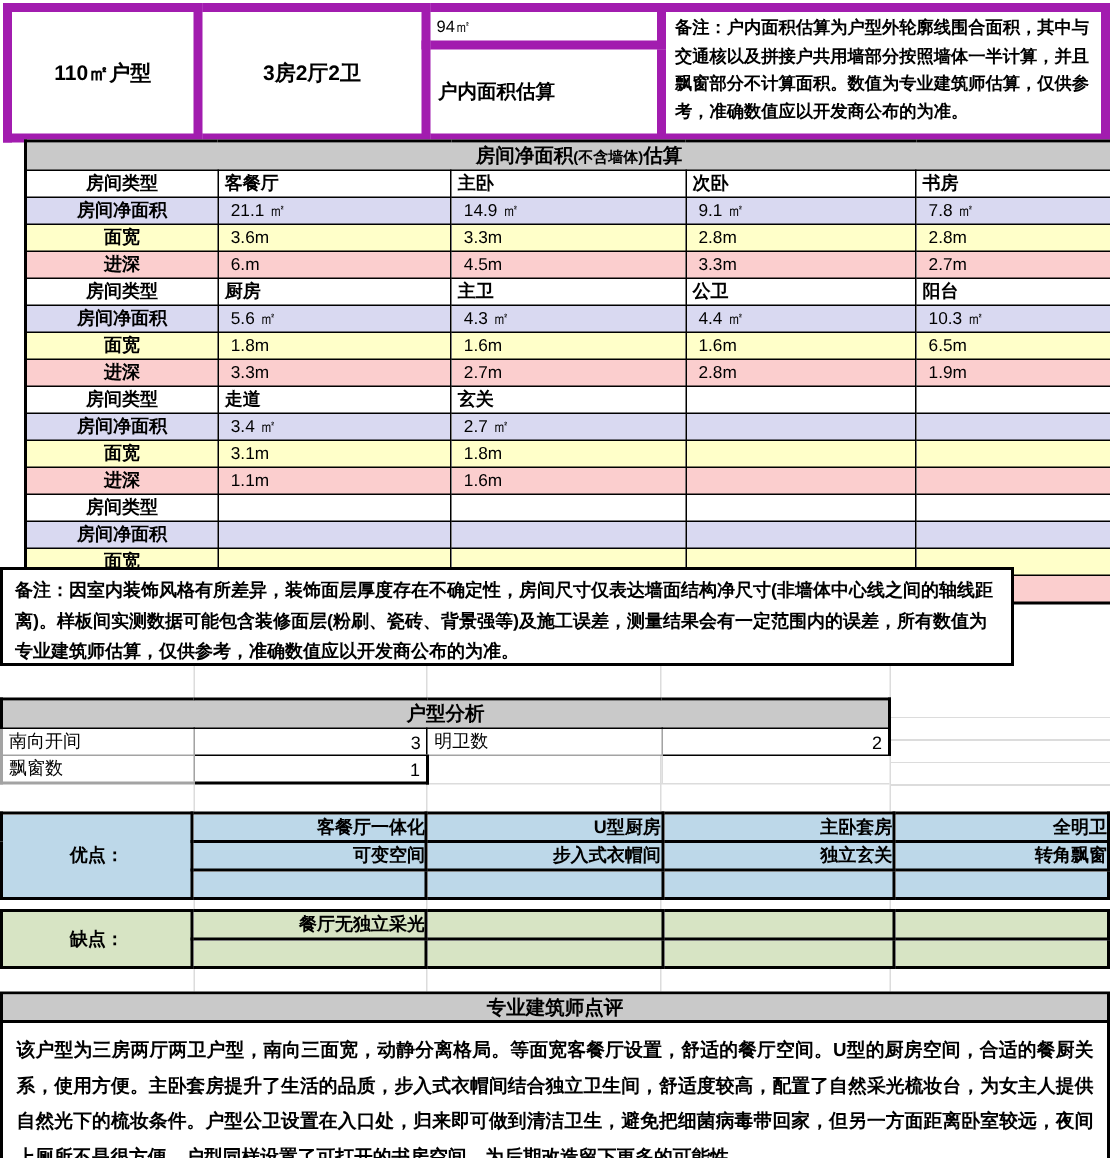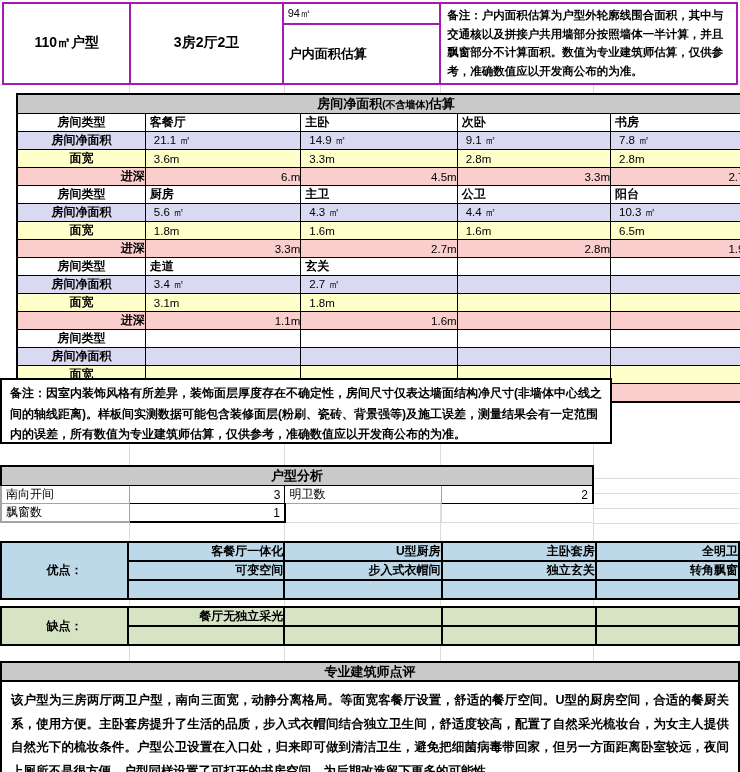--- a/index.html
+++ b/index.html
@@ -13,44 +13,44 @@
   .vline{position:absolute;top:75px;bottom:0;width:1px;background:#dcdcdc;z-index:0;}
   .v1{left:129px}.v2{left:284px}.v3{left:440px}.v4{left:593px}
   .section{position:absolute;z-index:1;background:#fff;}
 
   table{border-collapse:collapse;table-layout:fixed;}
   td{overflow:hidden;vertical-align:middle;padding:0;}
 
   
   #hdr{top:2px;left:2px;width:736px;}
   #hdr table{width:736px;}
-  #hdr td{border:2px solid #a21caf;margin-top:47px;}
+  #hdr td{border:6px solid #a21caf;margin-top:47px;}
   .hdr-big{font-size:14px;font-weight:bold;text-align:center;}
   .hdr-area-val{font-size:11px;text-align:left;padding:1px 4px;height:17px;}
   .hdr-area-lbl{font-size:13px;font-weight:bold;text-align:left;padding:2px 5px;height:52px;}
   .hdr-note{font-size:11.5px;font-weight:bold;line-height:1.62;text-align:left;
             padding:2px 6px;vertical-align:top;white-space:normal;}
 
   
   #main{top:93px;left:16px;width:740px;}
   #main table{width:740px;}
   #main td{border:1px solid #000;height:16.5px;white-space:nowrap;}
   #main table{border:2px solid #000;}
   #main .ttl{background:#c9c9c9;text-align:center;font-weight:bold;font-size:13px;height:16px;}
   #main .ttl .small{font-size:10px;}
   .rlabel{font-weight:bold;font-size:12px;text-align:center;}
   .rtype{font-weight:bold;font-size:12px;text-align:left;padding-left:4px;}
   .rval{font-size:11.5px;text-align:left;padding-left:8px;}
   .row-area td{background:#d9d9f1;}
   .row-width td{background:#ffffc9;}
-  .row-depth td{background:#fbcece;text-align:right;}
+  .row-depth td{background:#fbcece;}
   .sep td{border-top-width:2px;}
 
   
-  #note{top:378px;left:0;width:612px;height:66px;border:2px solid #000;box-sizing:border-box;
+  #note{top:378px;left:0;width:676px;height:66px;border:2px solid #000;box-sizing:border-box;
         font-size:12px;font-weight:bold;line-height:1.72;padding:3px 8px 0 8px;
         white-space:normal;}
 
   
   #analysis{top:465px;left:0;width:594px;background:transparent;}
   #analysis table{width:594px;}
   #analysis td{height:15px;font-size:12px;white-space:nowrap;}
   #analysis .a-ttl{background:#c9c9c9;font-weight:bold;text-align:center;font-size:13px;
       border-top:2px solid #000;border-left:2px solid #000;border-right:2px solid #000;border-bottom:1px solid #000;}
   #analysis .al{border:1px solid #a3a3a3;text-align:left;padding-left:4px;background:#fff;}

